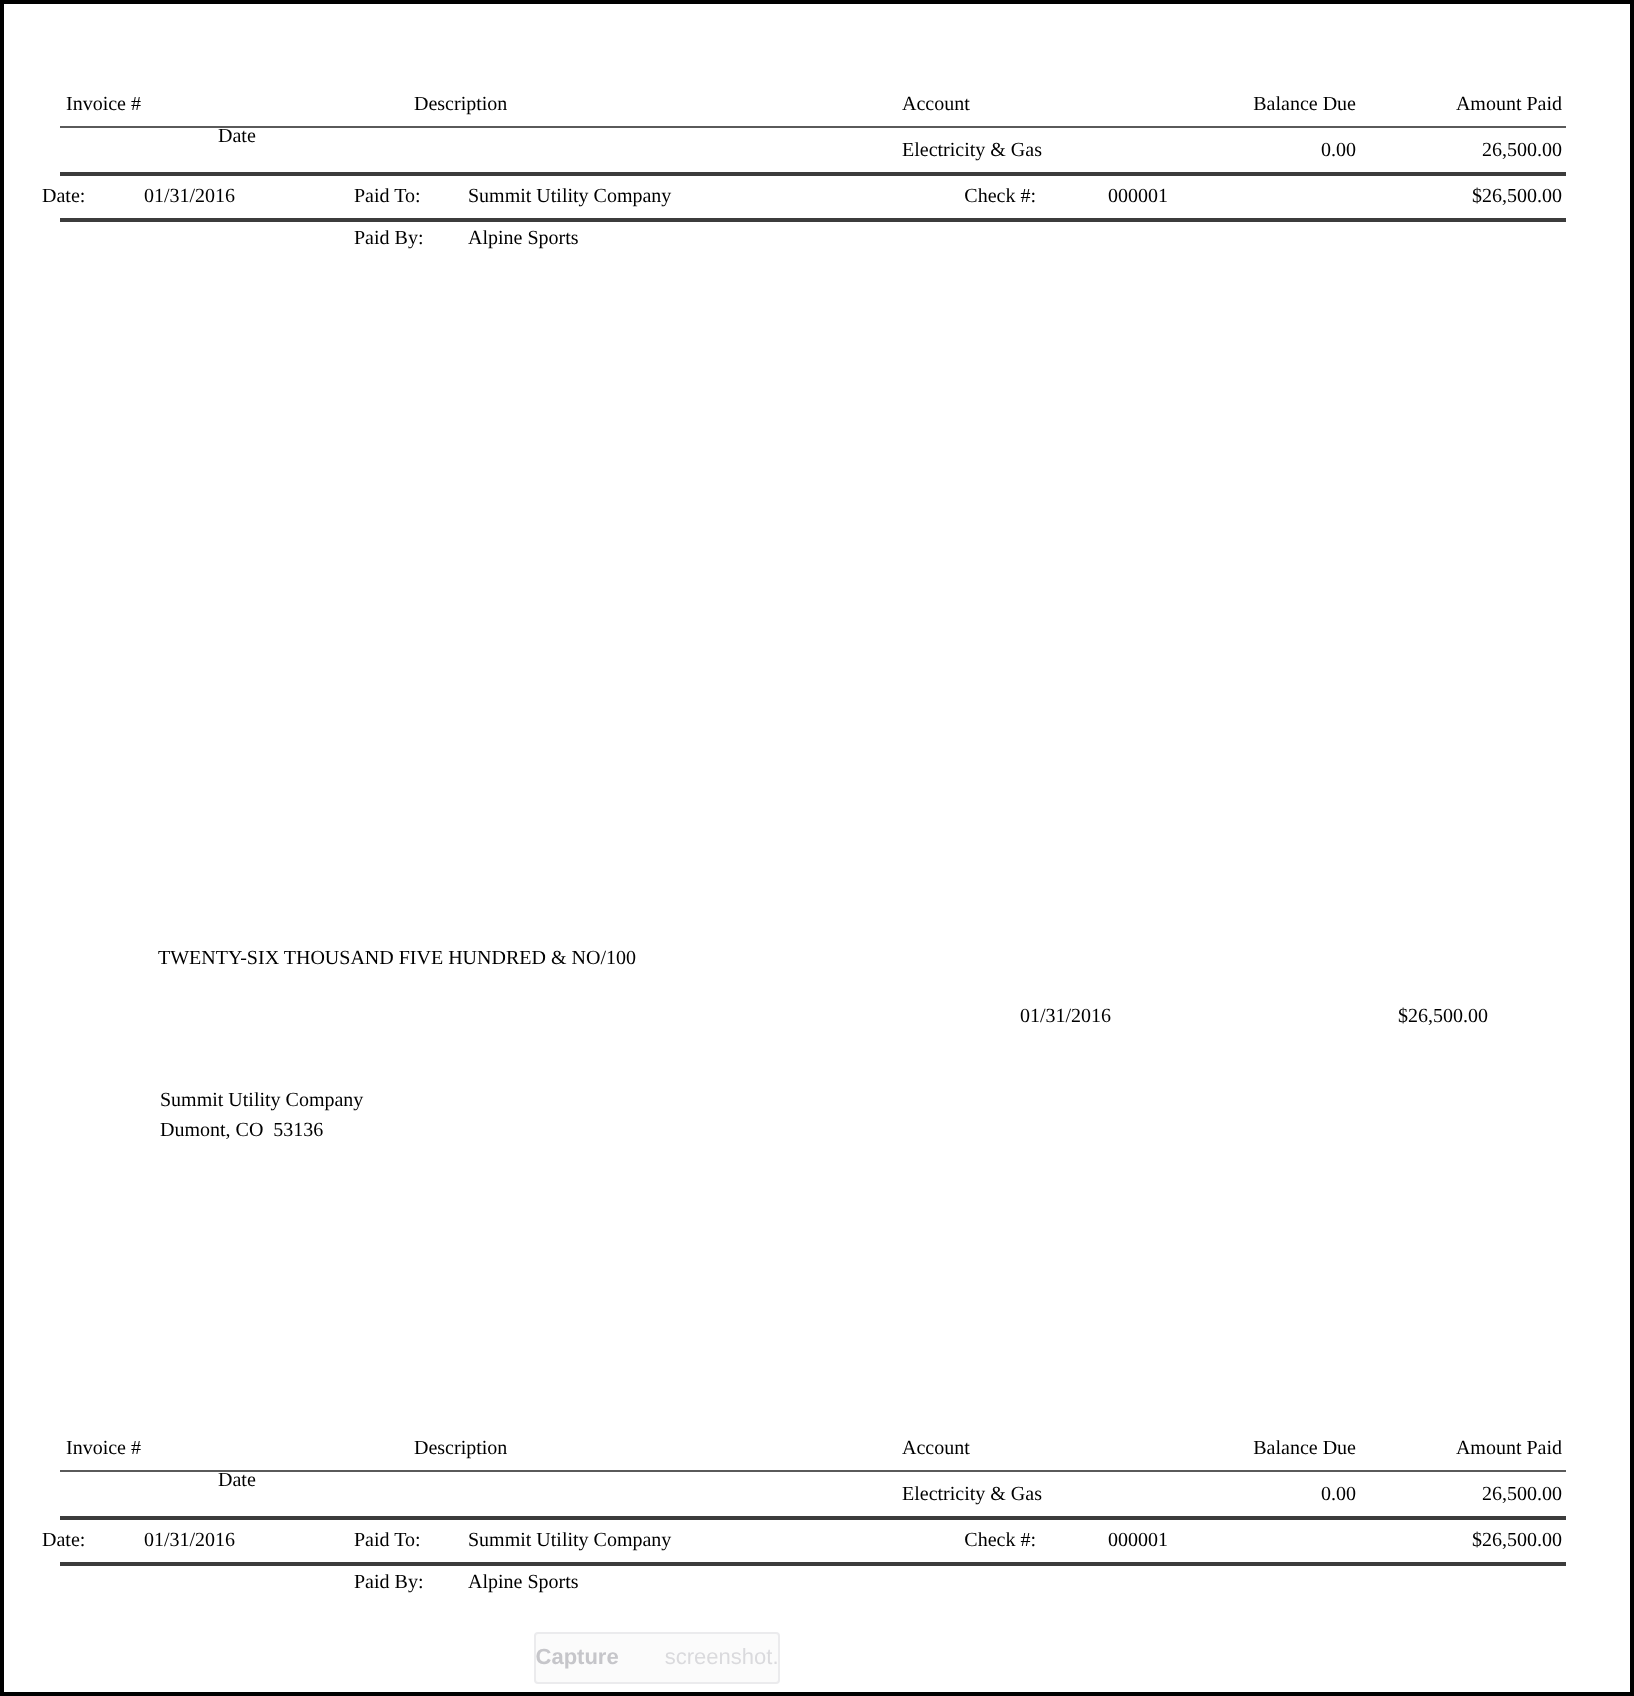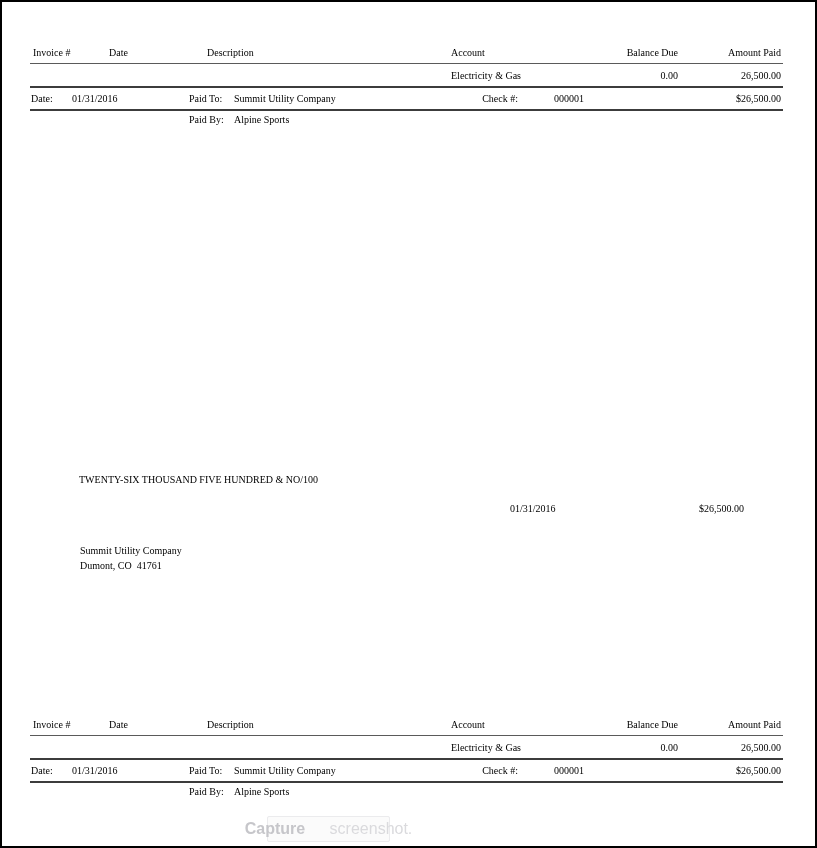--- a/index.html
+++ b/index.html
@@ -29,47 +29,47 @@
   .rule {
     position: absolute;
     left: 28px; right: 32px;
     background: #3c3c3c;
     height: 2px;
   }
   .rule-thin { height: 1px; background: #5a5a5a; }
   .r-align { text-align: right; }
   
   .c-invoice   { left: 31px; }
-  .c-date      { left: 107px; }
+  .c-date      { left: 107px; margin-top: 16px; }
   .c-desc      { left: 205px; }
   .c-account   { left: 449px; }
   .c-balance   { right: 137px; }
   .c-amount    { right: 34px; }
-  .c-datelbl   { left: 29px; }
+  .c-datelbl   { left: 19px; }
   .c-dateval   { left: 70px; }
-  .c-paidlbl   { left: 187px; }
+  .c-paidlbl   { left: 175px; }
   .c-paidval   { left: 232px; }
   .c-checkval  { left: 552px; }
   .y-header { top: 44px; }
   .y-item   { top: 67px; }
   .y-pay    { top: 90px; }
   .y-paidby { top: 111px; }
   .y-line1  { top: 61px; }
   .y-line2  { top: 84px; }
   .y-line3  { top: 107px; }
 
   .capture-btn {
     position: absolute;
     left: 265px; top: 814px;
     width: 123px; height: 26px;
     background: #fbfbfb;
     border: 1px solid #ebebed;
     border-radius: 2px;
     font-family: "Liberation Sans", "DejaVu Sans", sans-serif;
-    font-size: 16px;
+    font-size: 11px;
     display: flex; align-items: center; justify-content: center;
     cursor: default;
     padding: 0;
   }
   .capture-btn .bold-part { font-weight: bold; color: #c6c6ca; }
   .capture-btn .light-part { color: #dadadd; white-space: pre; margin-left: 20px; }
 </style>
 </head>
 <body>
 
@@ -103,21 +103,21 @@
 
     <span class="txt y-paidby c-paidlbl">Paid By:</span>
     <span class="txt y-paidby c-paidval">Alpine Sports</span>
   </div>
 
   <div>
     <span class="txt" style="left:77px; top:471px">TWENTY-SIX THOUSAND FIVE HUNDRED &amp; NO/100</span>
     <span class="txt" style="left:508px; top:500px">01/31/2016</span>
     <span class="txt" style="left:697px; top:500px">$26,500.00</span>
     <span class="txt" style="left:78px; top:542px">Summit Utility Company</span>
-    <span class="txt" style="left:78px; top:557px">Dumont, CO  41761</span>
+    <span class="txt" style="left:78px; top:557px">Dumont, CO  53136</span>
   </div>
 
   <div class="stub stub-bottom">
     <span class="txt y-header c-invoice">Invoice #</span>
     <span class="txt y-header c-date">Date</span>
     <span class="txt y-header c-desc">Description</span>
     <span class="txt y-header c-account">Account</span>
     <span class="txt y-header" style="right:137px">Balance Due</span>
     <span class="txt y-header" style="right:34px">Amount Paid</span>
 

